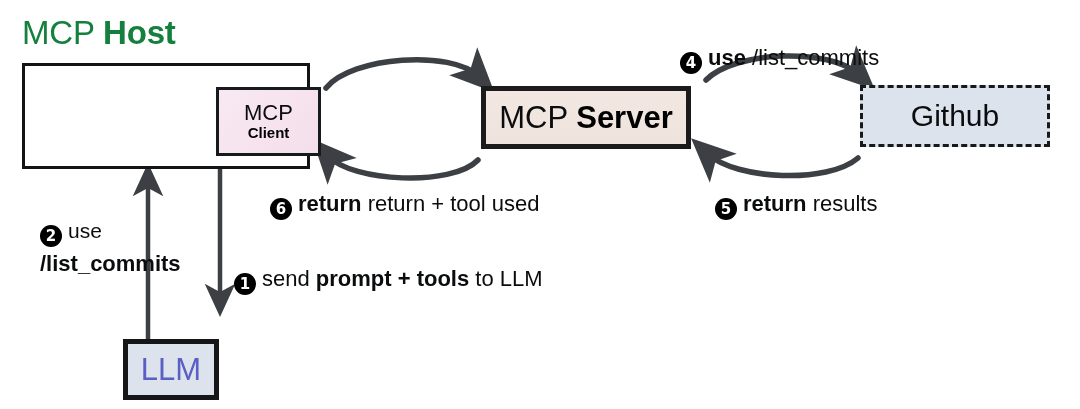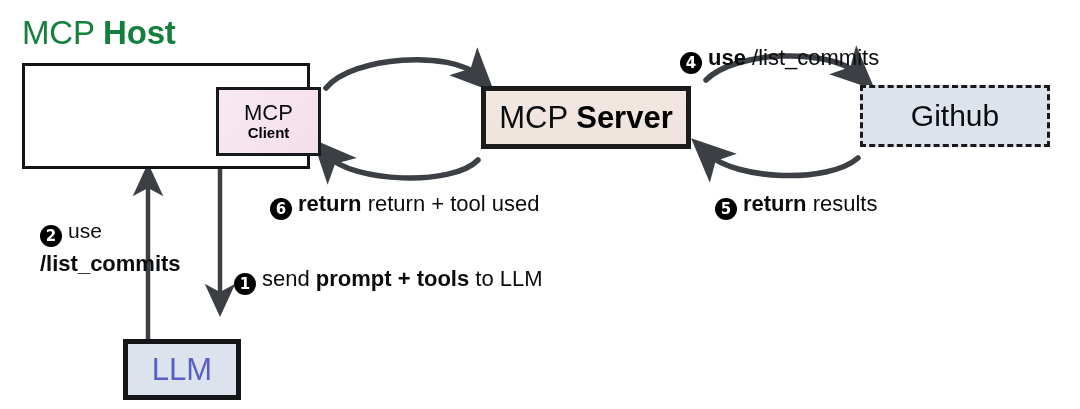--- a/index.html
+++ b/index.html
@@ -43,21 +43,21 @@
   #server-box .t .b{font-weight:700;color:#000;}
 
   #github-box{
     left:860px;top:85px;width:190px;height:62px;
     border:3px dashed #17191b;
     background:#dde3ed;
   }
   #github-box .t{font-size:30px;color:#0b0c0d;}
 
   #llm-box{
-    left:123px;top:339px;width:118px;height:61px;
+    left:123px;top:339px;width:96px;height:61px;
     border:5px solid #141618;
     background:#dde3ed;
   }
   #llm-box .t{font-size:31px;color:#5a5fc4;font-weight:400;}
 
   
   .step{position:absolute;white-space:nowrap;color:#0b0c0d;font-size:21px;line-height:1.25;}
   .step .b{font-weight:700;}
   .num{
     display:inline-block;width:22px;height:22px;border-radius:50%;

